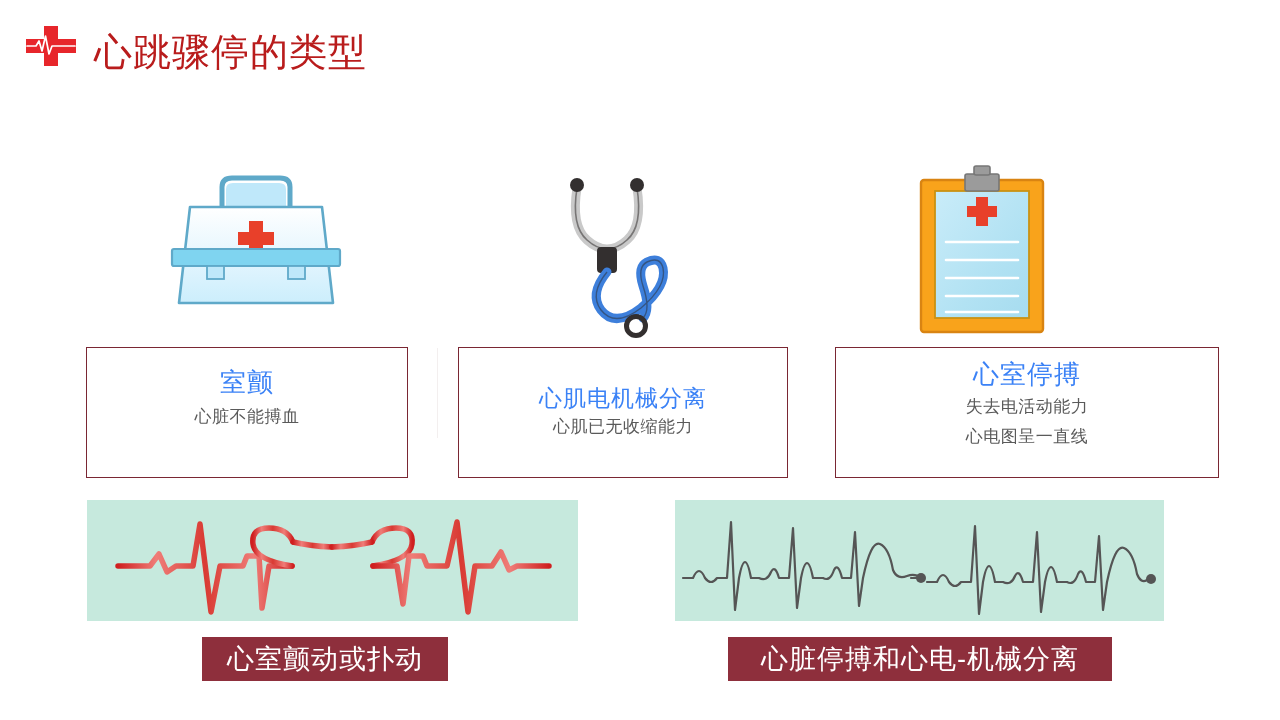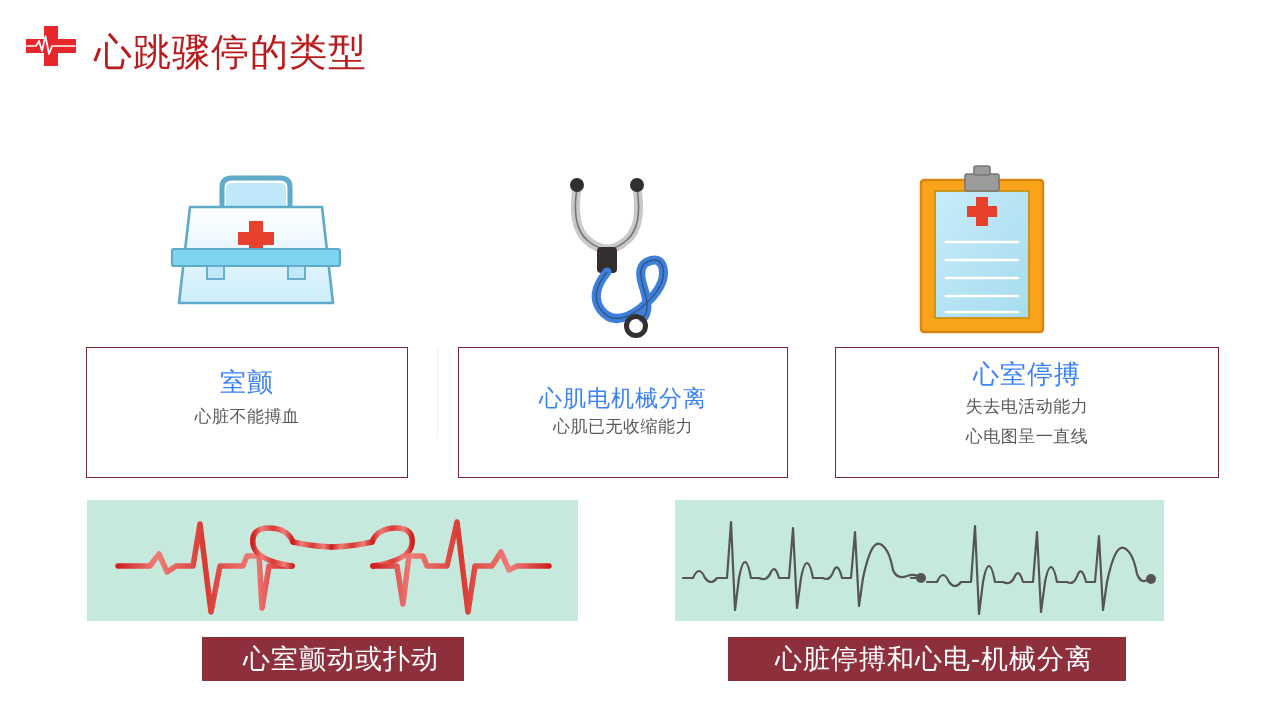--- a/index.html
+++ b/index.html
@@ -57,22 +57,22 @@
   .ecg-box-1{left:87px;top:500px;width:491px;height:121px;}
   .ecg-box-2{left:675px;top:500px;width:489px;height:121px;}
   .ecg-box svg{display:block;width:100%;height:100%;}
 
   
   .banner{
     position:absolute;background:#8e2f3c;color:#ffffff;
     font-size:27px;line-height:44px;letter-spacing:1px;
     text-align:center;white-space:nowrap;font-weight:500;
   }
-  .banner-1{left:202px;top:637px;width:246px;height:44px;padding-left:16px;}
-  .banner-2{left:728px;top:637px;width:384px;height:44px;padding-left:14px;}
+  .banner-1{left:202px;top:637px;width:246px;height:44px;}
+  .banner-2{left:728px;top:637px;width:384px;height:44px;}
 </style>
 </head>
 <body>
 
 <div class="slide">
 
   <div class="header">
 
     <div class="cross-icon">
       <svg viewBox="0 0 54 44" width="54" height="44">

